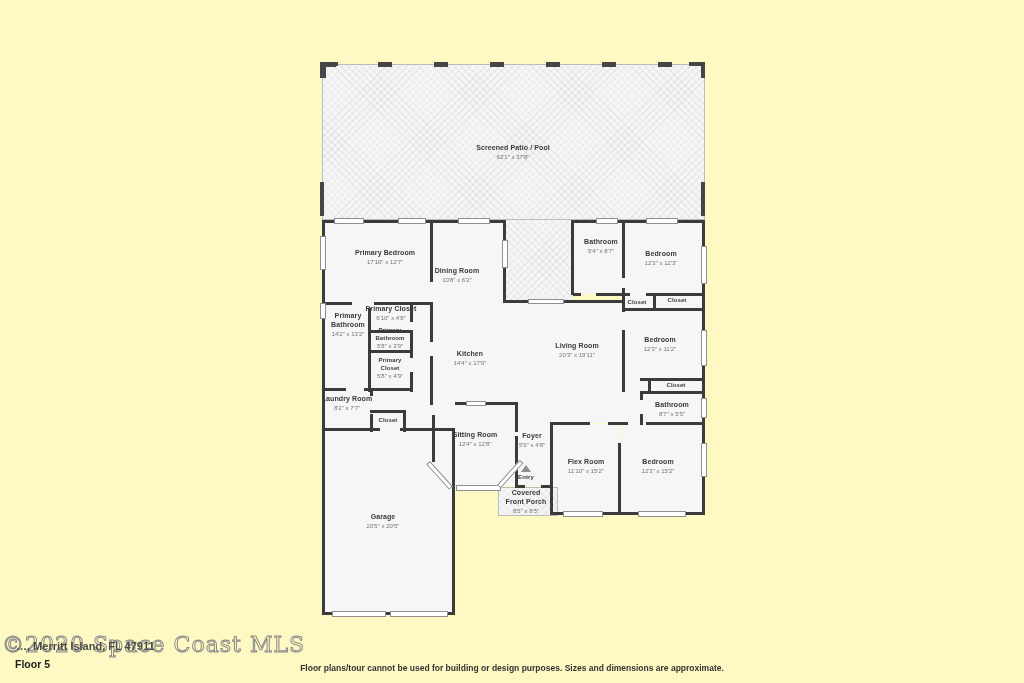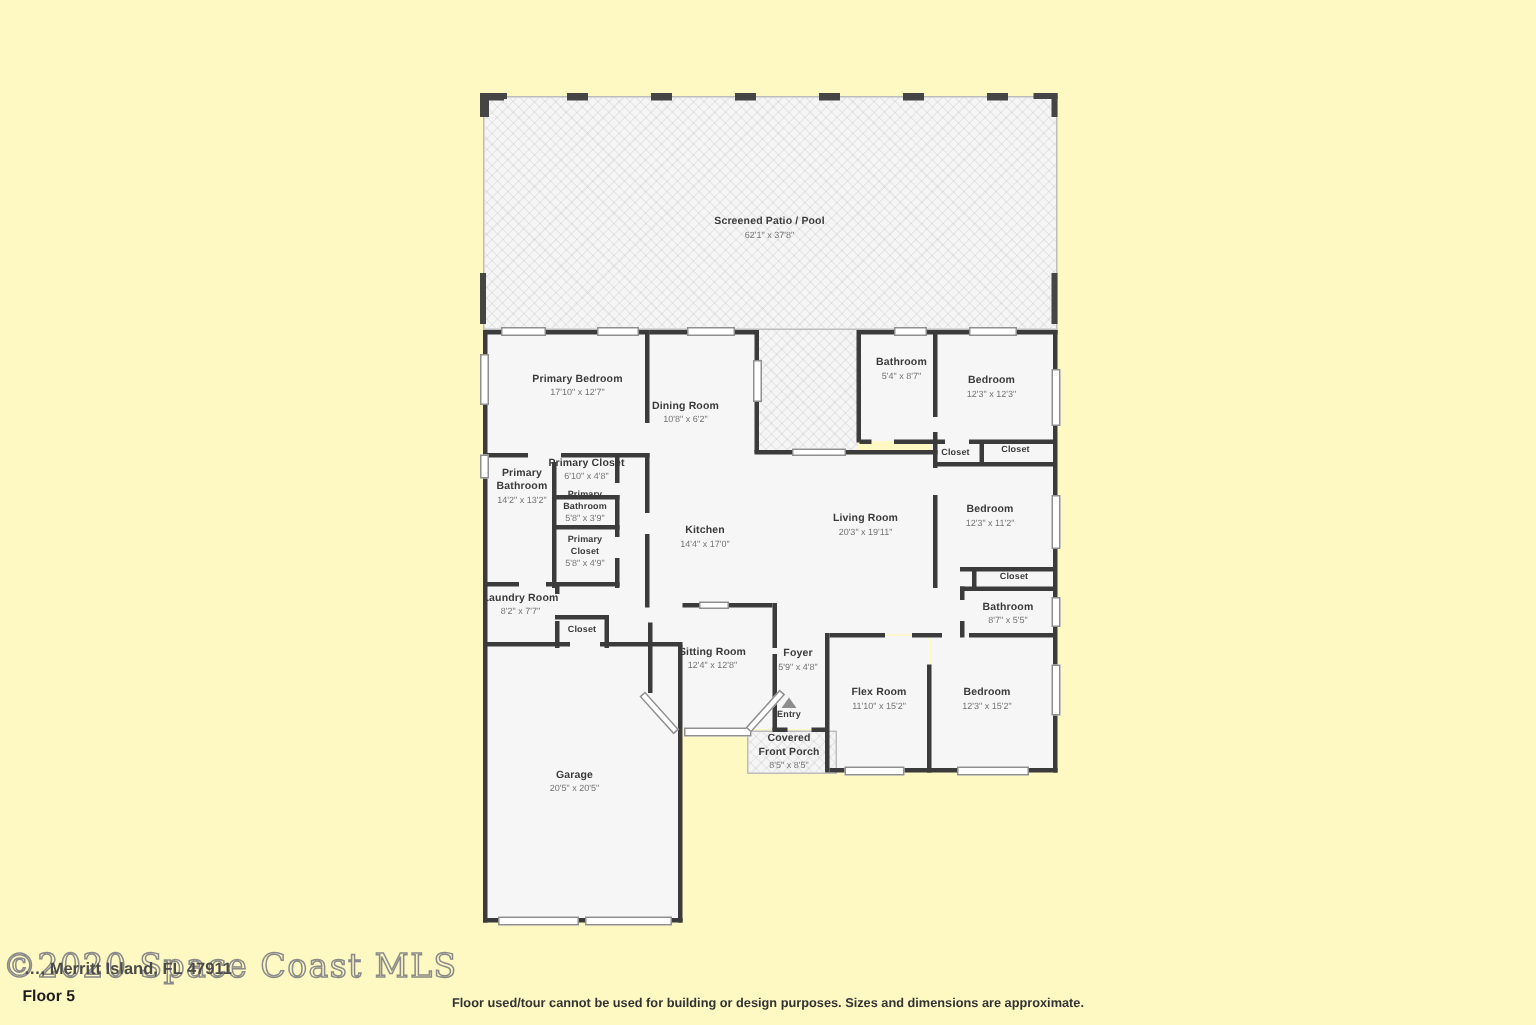--- a/index.html
+++ b/index.html
@@ -226,14 +226,14 @@
       </div>
       <div class="room-label" style="left: 383px; top: 522px; width: 70px;">
         <div class="room-name">Garage</div>
         <div class="room-dims">20'5" x 20'5"</div>
       </div>
     </div>
 
   <div class="mls-watermark">©2020 Space Coast MLS</div>
   <div class="address-watermark">…, Merritt Island, FL 47911</div>
   <div class="floor-label">Floor 5</div>
-  <div class="disclaimer">Floor used/tour cannot be used for building or design purposes. Sizes and dimensions are approximate.</div>
+  <div class="disclaimer">Floor plans/tour cannot be used for building or design purposes. Sizes and dimensions are approximate.</div>
 </div>
 
 </body></html>

